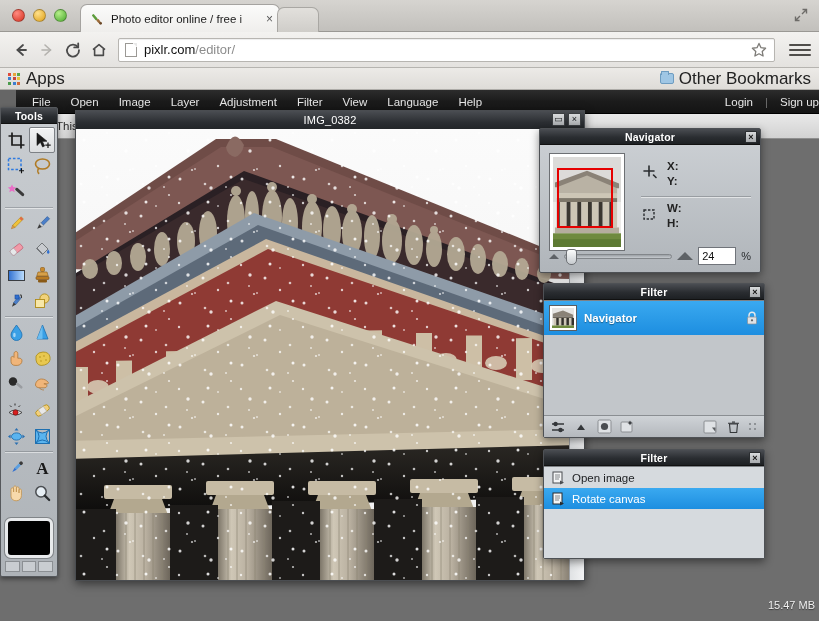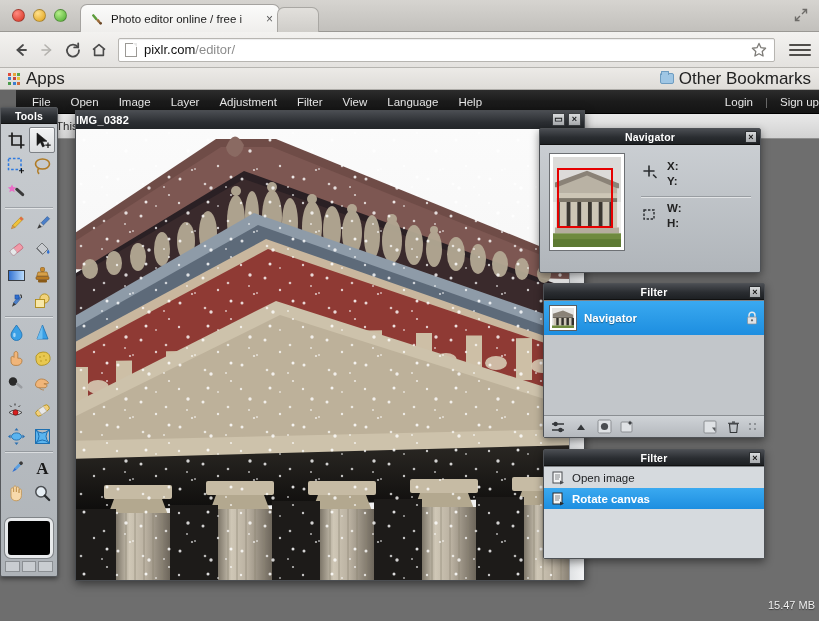--- a/index.html
+++ b/index.html
@@ -141,21 +141,21 @@
 
   
   .imgwin {
     position: absolute; left: 75px; top: 110px; width: 510px; height: 471px;
     border: 1px solid #4a4d51; background: #b9bcc0;
     box-shadow: 0 3px 9px rgba(0,0,0,.5);
     z-index: 10;
   }
   .imgwin-title {
     height: 22px; background: linear-gradient(to bottom, #4a4d52 0%, #2b2e32 55%, #1f2225 100%);
-    color: #fff; font-size: 11px; font-weight: bold; line-height: 18px; text-align: left;
+    color: #fff; font-size: 11px; font-weight: normal; line-height: 18px; text-align: center;
     position: relative; border-bottom: 1px solid #0a0a0a;
   }
   .win-btns { position: absolute; right: 3px; top: 2px; display: flex; gap: 3px; }
   .win-btn {
     width: 13px; height: 13px; background: linear-gradient(to bottom,#d9dbdd,#a9acaf);
     border: 1px solid #3b3e41; border-radius: 1px;
     display: flex; align-items: center; justify-content: center;
     font-size: 9px; color: #15181b; cursor: pointer; line-height: 1;
   }
   .imgwin-body { position: absolute; left: 0; top: 18px; right: 0; bottom: 0; background: #fff; overflow: hidden; }
@@ -226,21 +226,21 @@
     radial-gradient(circle at 2px 2px,#8e9296 1px,transparent 1px),
     radial-gradient(circle at 7px 2px,#8e9296 1px,transparent 1px),
     radial-gradient(circle at 2px 7px,#8e9296 1px,transparent 1px),
     radial-gradient(circle at 7px 7px,#8e9296 1px,transparent 1px);
   }
 
   
   #history { left: 543px; top: 449px; width: 222px; height: 110px; }
   .history-body { position:absolute; left:0; top:16px; right:0; bottom:0; background:#d6dade; border-top:1px solid #7d8185; overflow:hidden; }
   .hist-row { height: 21px; display:flex; align-items:center; gap:7px; padding: 0 8px; font-size:11.5px; color:#1d1f22; cursor:pointer; }
-  .hist-row.sel { background: linear-gradient(to bottom,#3aa9f0,#1d8ee0); color:#fff; font-weight:bold; }
+  .hist-row.sel { background: linear-gradient(to bottom,#3aa9f0,#1d8ee0); color:#fff; font-weight:normal; }
   .hist-ico { width:13px; height:14px; flex:0 0 auto; }
 
   .status-mb {
     position: absolute; right: 4px; bottom: 10px; font-size: 11px; color: #f0f0f0;
     z-index: 5; text-shadow: 0 1px 1px rgba(0,0,0,.5);
   }
 </style>
 </head>
 <body>
 
@@ -900,20 +900,29 @@
             <svg width="16" height="16" viewBox="0 0 16 16" fill="none" stroke="#2a2d30" stroke-width="1.4" stroke-dasharray="2.4 1.6">
                 <rect x="2" y="4" width="10" height="9"></rect>
               </svg>
           </span>
           <span class="nav-labels">
             <div><span>W:</span> <span></span></div>
             <div><span>H:</span> <span></span></div>
           </span>
         </div>
       </div>
+      <div class="nav-slider-row">
+        <span class="tri-small"></span>
+        <span class="slider-track">
+          <span class="slider-knob"></span>
+        </span>
+        <span class="tri-big"></span>
+        <span class="zoom-input">24</span>
+        <span class="pct">%</span>
+      </div>
     </div>
   </div>
 
   <div class="fpanel" id="layers">
     <div class="panel-title">
       <span>Filter</span>
       <span class="pclose">×</span>
     </div>
     <div class="layers-body">
       <div class="layer-row">

